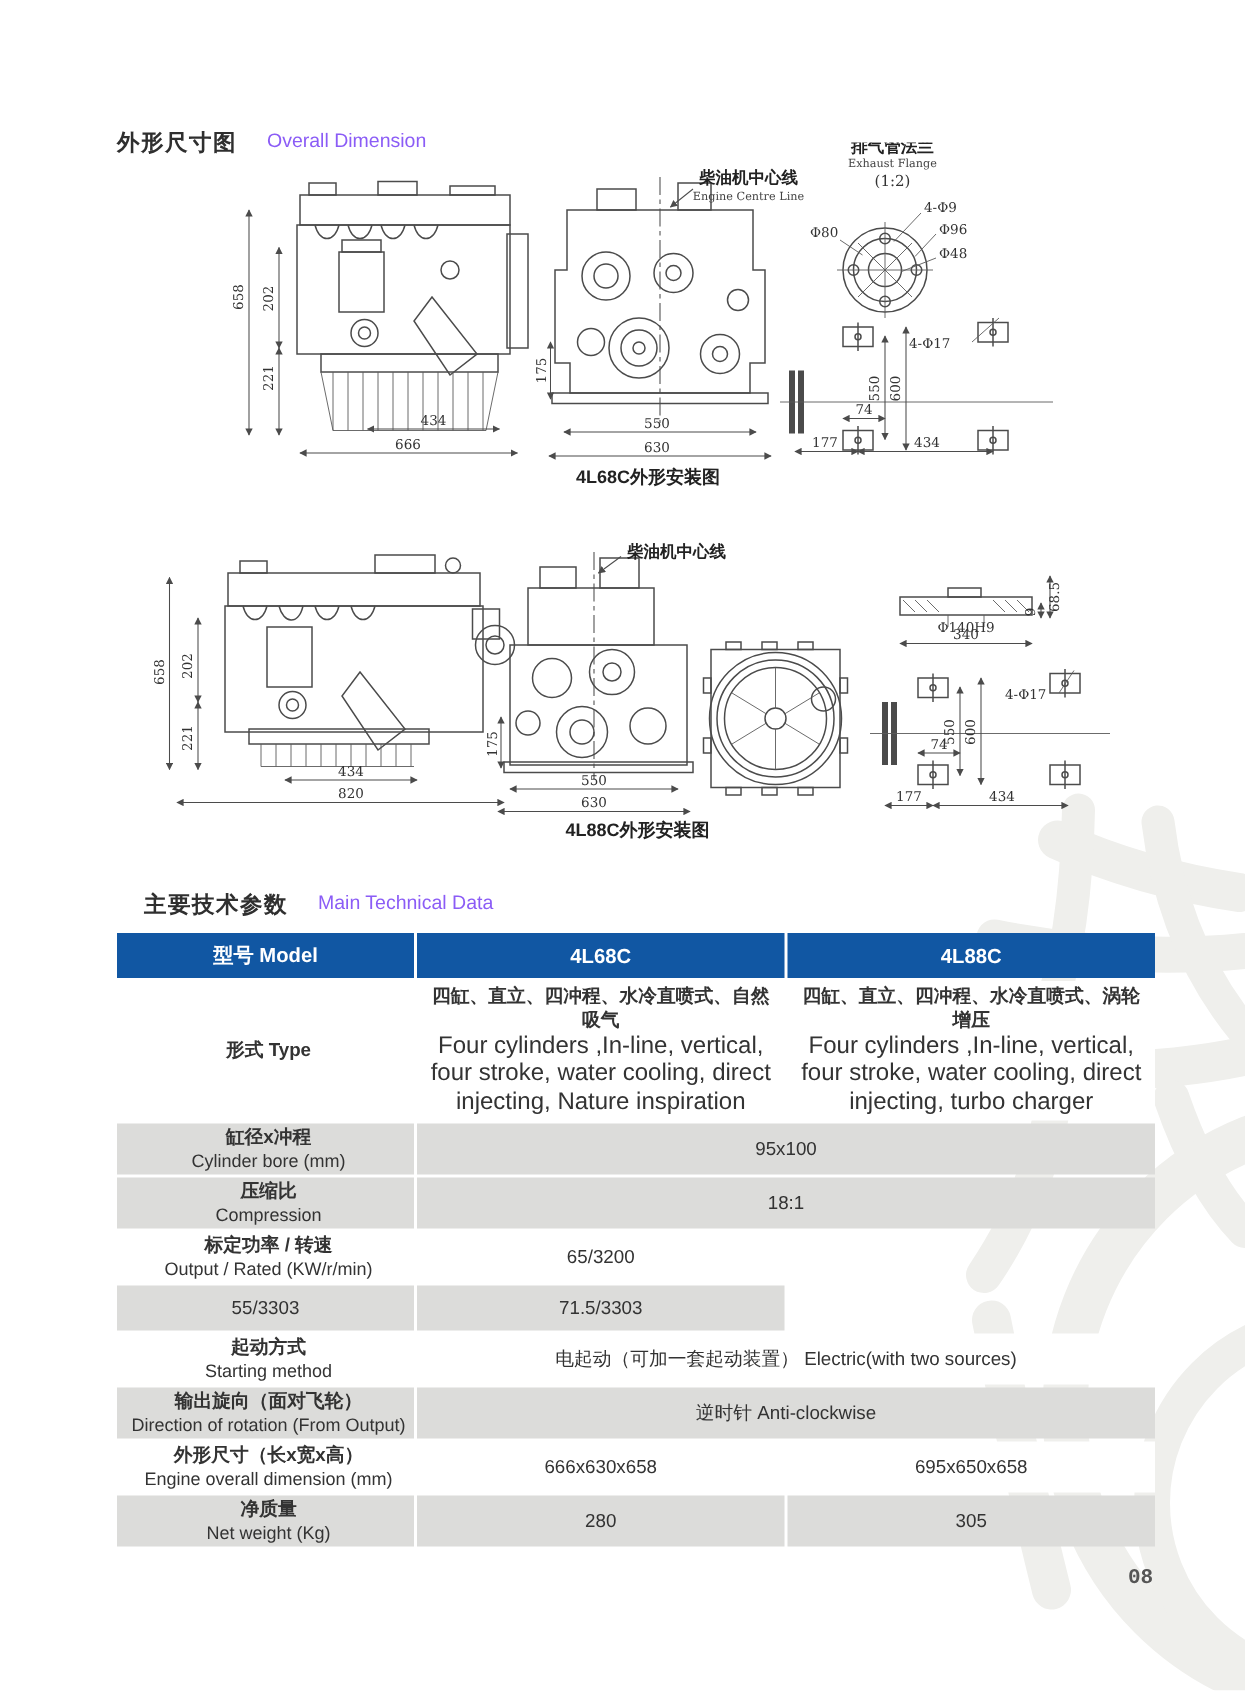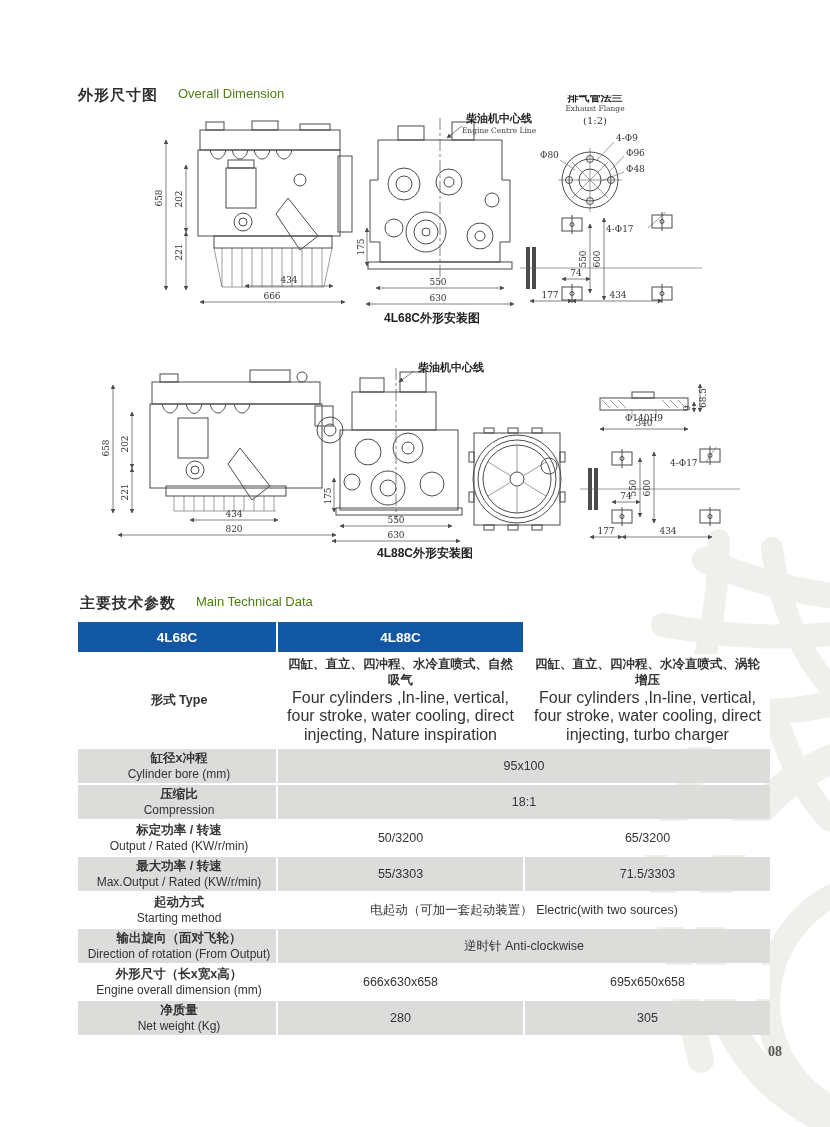--- a/index.html
+++ b/index.html
@@ -3,21 +3,21 @@
 <meta charset="utf-8">
 <style>
   html,body{margin:0;padding:0;background:#fff;}
   #page{position:relative;width:830px;height:1127px;background:#ffffff;overflow:hidden;
         font-family:"Liberation Sans",sans-serif;color:#333;}
   .layer{position:absolute;left:0;top:0;z-index:1;}
   .wm{position:absolute;left:0;top:0;z-index:0;}
   
   .sec-title{position:absolute;display:flex;align-items:flex-start;gap:20px;z-index:2;}
   .sec-title .zh{font-size:15px;font-weight:bold;color:#2f2f2f;letter-spacing:1px;}
-  .sec-title .en{font-size:13px;color:#4d7c0f;}
+  .sec-title .en{font-size:13px;color:#8b5cf6;}
   
   svg .ln{stroke:#4b4b4b;stroke-width:1;fill:none;}
   svg .thin{stroke:#5a5a5a;stroke-width:.6;fill:none;}
   svg .dark{fill:#4b4b4b;stroke:none;}
   svg .dim{stroke:#4b4b4b;stroke-width:.7;fill:none;}
   svg text{fill:#333;}
   .dimt{font:9px "DejaVu Serif",serif;}
   .cjk{font:bold 11px "Liberation Sans",sans-serif;fill:#222;}
   .cjs{font:7.5px "DejaVu Serif",serif;fill:#444;}
   .scl{font:10px "DejaVu Serif",serif;}
@@ -34,21 +34,21 @@
   .cell.label{flex-direction:column;align-items:center;justify-content:center;
               padding:2px 4px 2px 8px;text-align:left;}
   .label .lzh{font-size:12.5px;font-weight:600;line-height:1.25;}
   .label .len{font-size:12px;font-weight:normal;line-height:1.2;}
   .span2{grid-column:2/4;}
   .typerow .cell{min-height:44px;}
   .vstack{display:flex;flex-direction:column;align-items:center;justify-content:center;padding:2px 4px;}
   .vstack .tzh{font-size:12.5px;font-weight:bold;line-height:1.3;}
   .vstack .ten{font-size:16px;line-height:1.18;}
   
-  .pagenum{position:absolute;left:768px;top:1044px;font-family:Liberation Serif, serif;
+  .pagenum{position:absolute;left:752px;top:1044px;font-family:Liberation Mono, monospace;
            font-weight:bold;font-size:14px;color:#555;z-index:2;}
 </style>
 </head>
 <body>
 <div id="page">
 
 <svg class="wm" width="830" height="1127" viewBox="0 0 830 1127">
   <g stroke="#efefec" fill="none" stroke-linecap="round">
     <path d="M705 560 Q760 585 826 595" stroke-width="26"></path>
     <path d="M663 625 Q750 642 830 634" stroke-width="24"></path>
@@ -328,27 +328,28 @@
     <text class="dimt" x="626" y="499" text-anchor="middle">74</text>
     <line class="dim" x1="590" y1="537" x2="622" y2="537" marker-start="url(#a2)" marker-end="url(#a2)"></line>
     <text class="dimt" x="606" y="534" text-anchor="middle">177</text>
     <line class="dim" x1="622" y1="537" x2="712" y2="537" marker-start="url(#a2)" marker-end="url(#a2)"></line>
     <text class="dimt" x="668" y="534" text-anchor="middle">434</text>
     <path class="thin" d="M706 462 L716 447"></path>
     <text class="dimt" x="670" y="466">4-Φ17</text>
   </g>
 </svg>
 
-<div class="sec-title" style="left:80px;top:594px;">
+<div class="sec-title" style="left:96px;top:594px;">
   <span class="zh">主要技术参数</span>
   <span class="en">Main Technical Data</span>
 </div>
 
 <div class="ttable">
   <div class="trow thead">
+    <div class="cell">型号  Model</div>
     <div class="cell">4L68C</div>
     <div class="cell">4L88C</div>
   </div>
 
   <div class="trow white typerow">
     <div class="cell label">
       <span class="lzh">形式  Type</span>
     </div>
     <div class="cell vstack">
       <span class="tzh">四缸、直立、四冲程、水冷直喷式、自然吸气</span>
@@ -375,29 +376,24 @@
       <span class="len">Compression</span>
     </div>
     <div class="cell span2">18:1</div>
   </div>
 
   <div class="trow white">
     <div class="cell label">
       <span class="lzh">标定功率 / 转速</span>
       <span class="len">Output / Rated (KW/r/min)</span>
     </div>
-    <div class="cell">50/3200</div>
     <div class="cell">65/3200</div>
   </div>
 
   <div class="trow gray">
-    <div class="cell label">
-      <span class="lzh">最大功率 / 转速</span>
-      <span class="len">Max.Output / Rated (KW/r/min)</span>
-    </div>
     <div class="cell">55/3303</div>
     <div class="cell">71.5/3303</div>
   </div>
 
   <div class="trow white">
     <div class="cell label">
       <span class="lzh">起动方式</span>
       <span class="len">Starting method</span>
     </div>
     <div class="cell span2">电起动（可加一套起动装置）  Electric(with two sources)</div>

